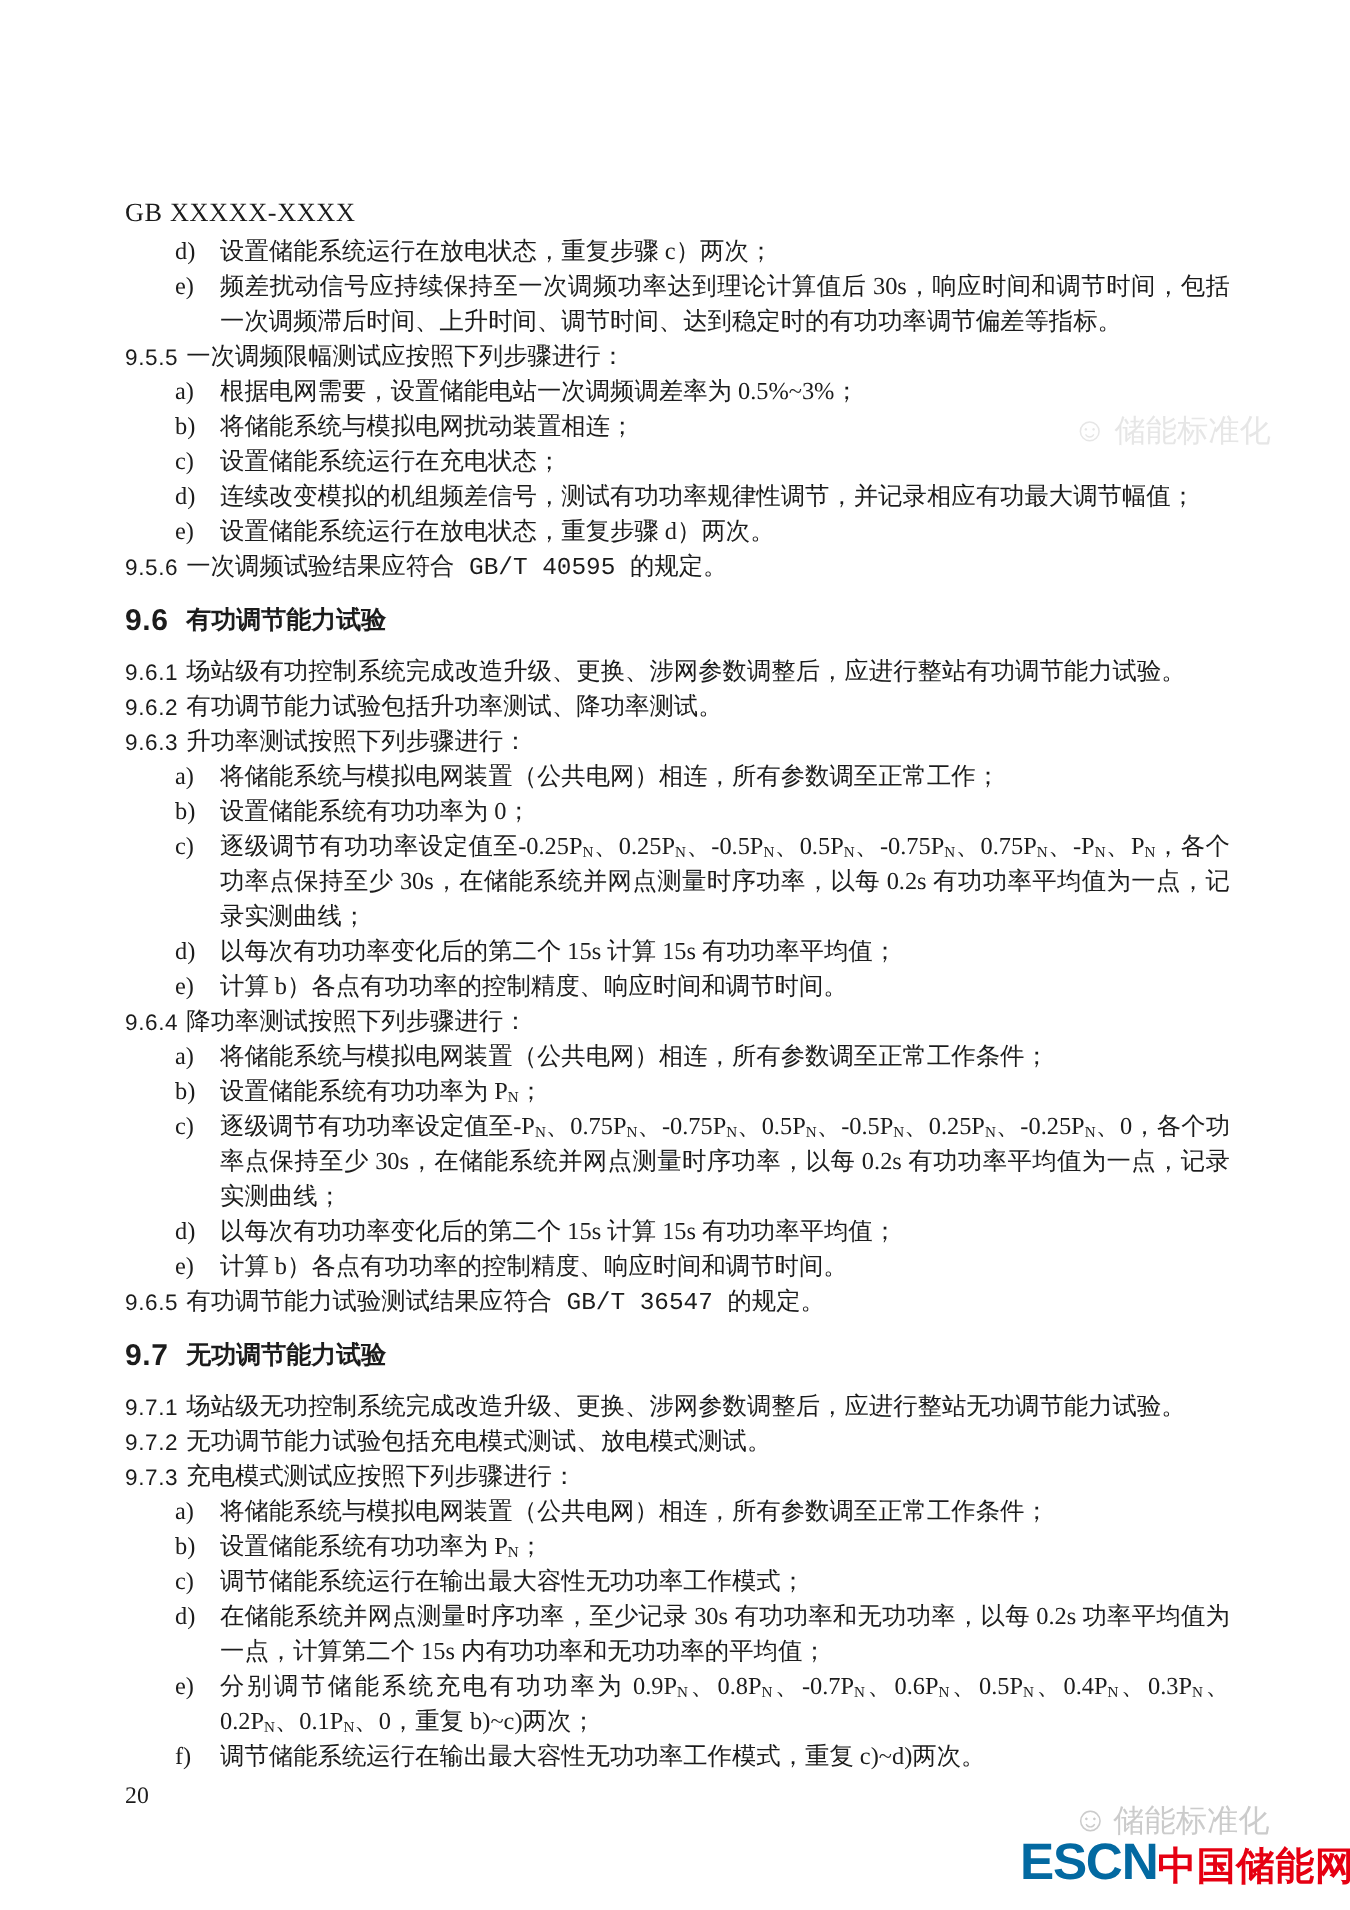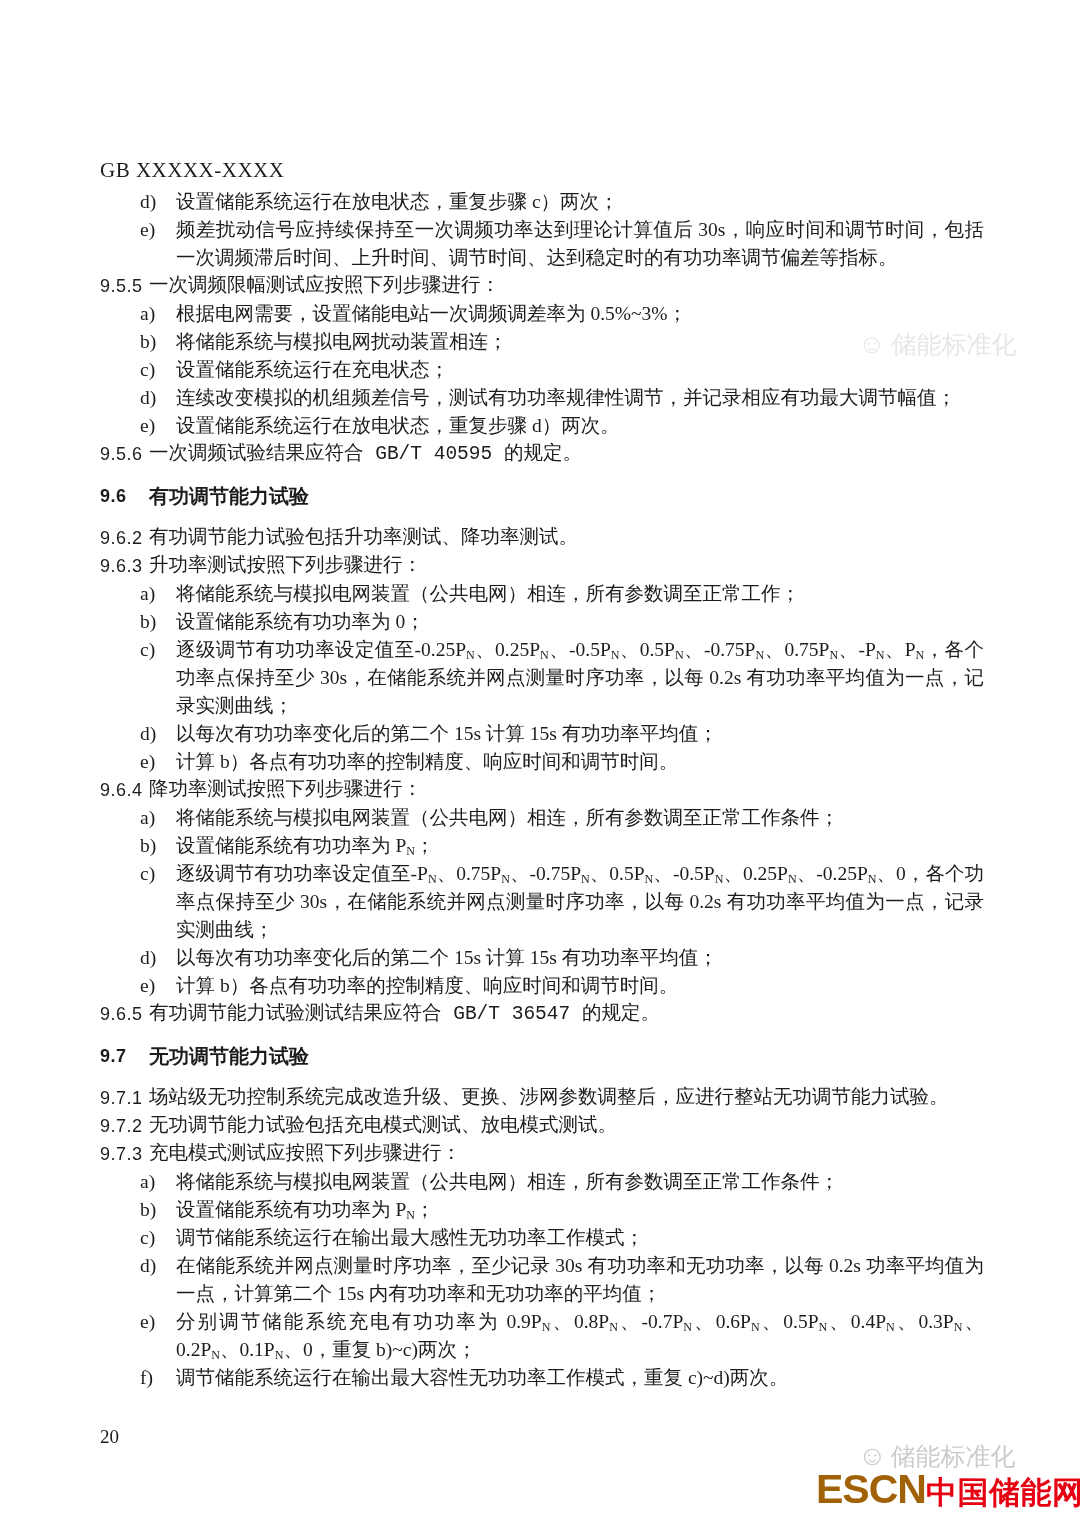--- a/index.html
+++ b/index.html
@@ -34,21 +34,21 @@
     font-size:18px; letter-spacing:0.5px;
   }
   .clause .x { flex:1; text-align:justify;font-family:Liberation Mono, monospace; }
 
   
   .h {
     display:flex; font-weight:bold;
     font-family:"Liberation Sans","DejaVu Sans",sans-serif;
     font-size:20px; margin:15px 0 14px 0; line-height:27px;
   }
-  .h .n { flex:none; width:49px; font-size:18px; letter-spacing:0.5px; }
+  .h .n { flex:none; width:49px; font-size:24px; letter-spacing:0.5px; }
 
   sub { font-size:0.62em; line-height:0; vertical-align:-0.22em; }
 
   .page-number {
     position:absolute; left:100px; top:1398px;
     font-size:19px;
   }
 
   
   .top-watermark {
@@ -123,20 +123,24 @@
       </div>
       <div class="clause">
         <span class="n">9.5.6</span>
         <span class="x">一次调频试验结果应符合 GB/T 40595 的规定。</span>
       </div>
       <div class="h">
         <span class="n">9.6</span>
         <span class="t">有功调节能力试验</span>
       </div>
       <div class="clause">
+        <span class="n">9.6.1</span>
+        <span class="x">场站级有功控制系统完成改造升级、更换、涉网参数调整后，应进行整站有功调节能力试验。</span>
+      </div>
+      <div class="clause">
         <span class="n">9.6.2</span>
         <span class="x">有功调节能力试验包括升功率测试、降功率测试。</span>
       </div>
       <div class="clause">
         <span class="n">9.6.3</span>
         <span class="x">升功率测试按照下列步骤进行：</span>
       </div>
       <div class="li">
         <span class="m">a)</span>
         <span class="x">将储能系统与模拟电网装置（公共电网）相连，所有参数调至正常工作；</span>
@@ -204,21 +208,21 @@
       <div class="li">
         <span class="m">a)</span>
         <span class="x">将储能系统与模拟电网装置（公共电网）相连，所有参数调至正常工作条件；</span>
       </div>
       <div class="li">
         <span class="m">b)</span>
         <span class="x">设置储能系统有功功率为 P<sub>N</sub>；</span>
       </div>
       <div class="li">
         <span class="m">c)</span>
-        <span class="x">调节储能系统运行在输出最大感性无功功率工作模式；</span>
+        <span class="x">调节储能系统运行在输出最大容性无功功率工作模式；</span>
       </div>
       <div class="li">
         <span class="m">d)</span>
         <span class="x">在储能系统并网点测量时序功率，至少记录 30s 有功功率和无功功率，以每 0.2s 功率平均值为一点，计算第二个 15s 内有功功率和无功功率的平均值；</span>
       </div>
       <div class="li">
         <span class="m">e)</span>
         <span class="x">分别调节储能系统充电有功功率为 0.9P<sub>N</sub>、0.8P<sub>N</sub>、-0.7P<sub>N</sub>、0.6P<sub>N</sub>、0.5P<sub>N</sub>、0.4P<sub>N</sub>、0.3P<sub>N</sub>、0.2P<sub>N</sub>、0.1P<sub>N</sub>、0，重复 b)~c)两次；</span>
       </div>
       <div class="li">
@@ -227,18 +231,18 @@
       </div>
     </div>
 
   <div class="page-number">20</div>
 
   <div class="top-watermark"><span class="face">☺</span><span>储能标准化</span></div>
 
   <div class="footer-logo">
     <div class="ghost"><span class="face">☺</span><span>储能标准化</span></div>
     <div class="brand">
-      <span class="escn" style="color: #a16207;">ESCN</span>
+      <span class="escn" style="color: #0369a1;">ESCN</span>
         <span class="site" style="color: rgb(230, 0, 18);">中国储能网</span>
     </div>
   </div>
 
 </div>
 
 </body></html>

